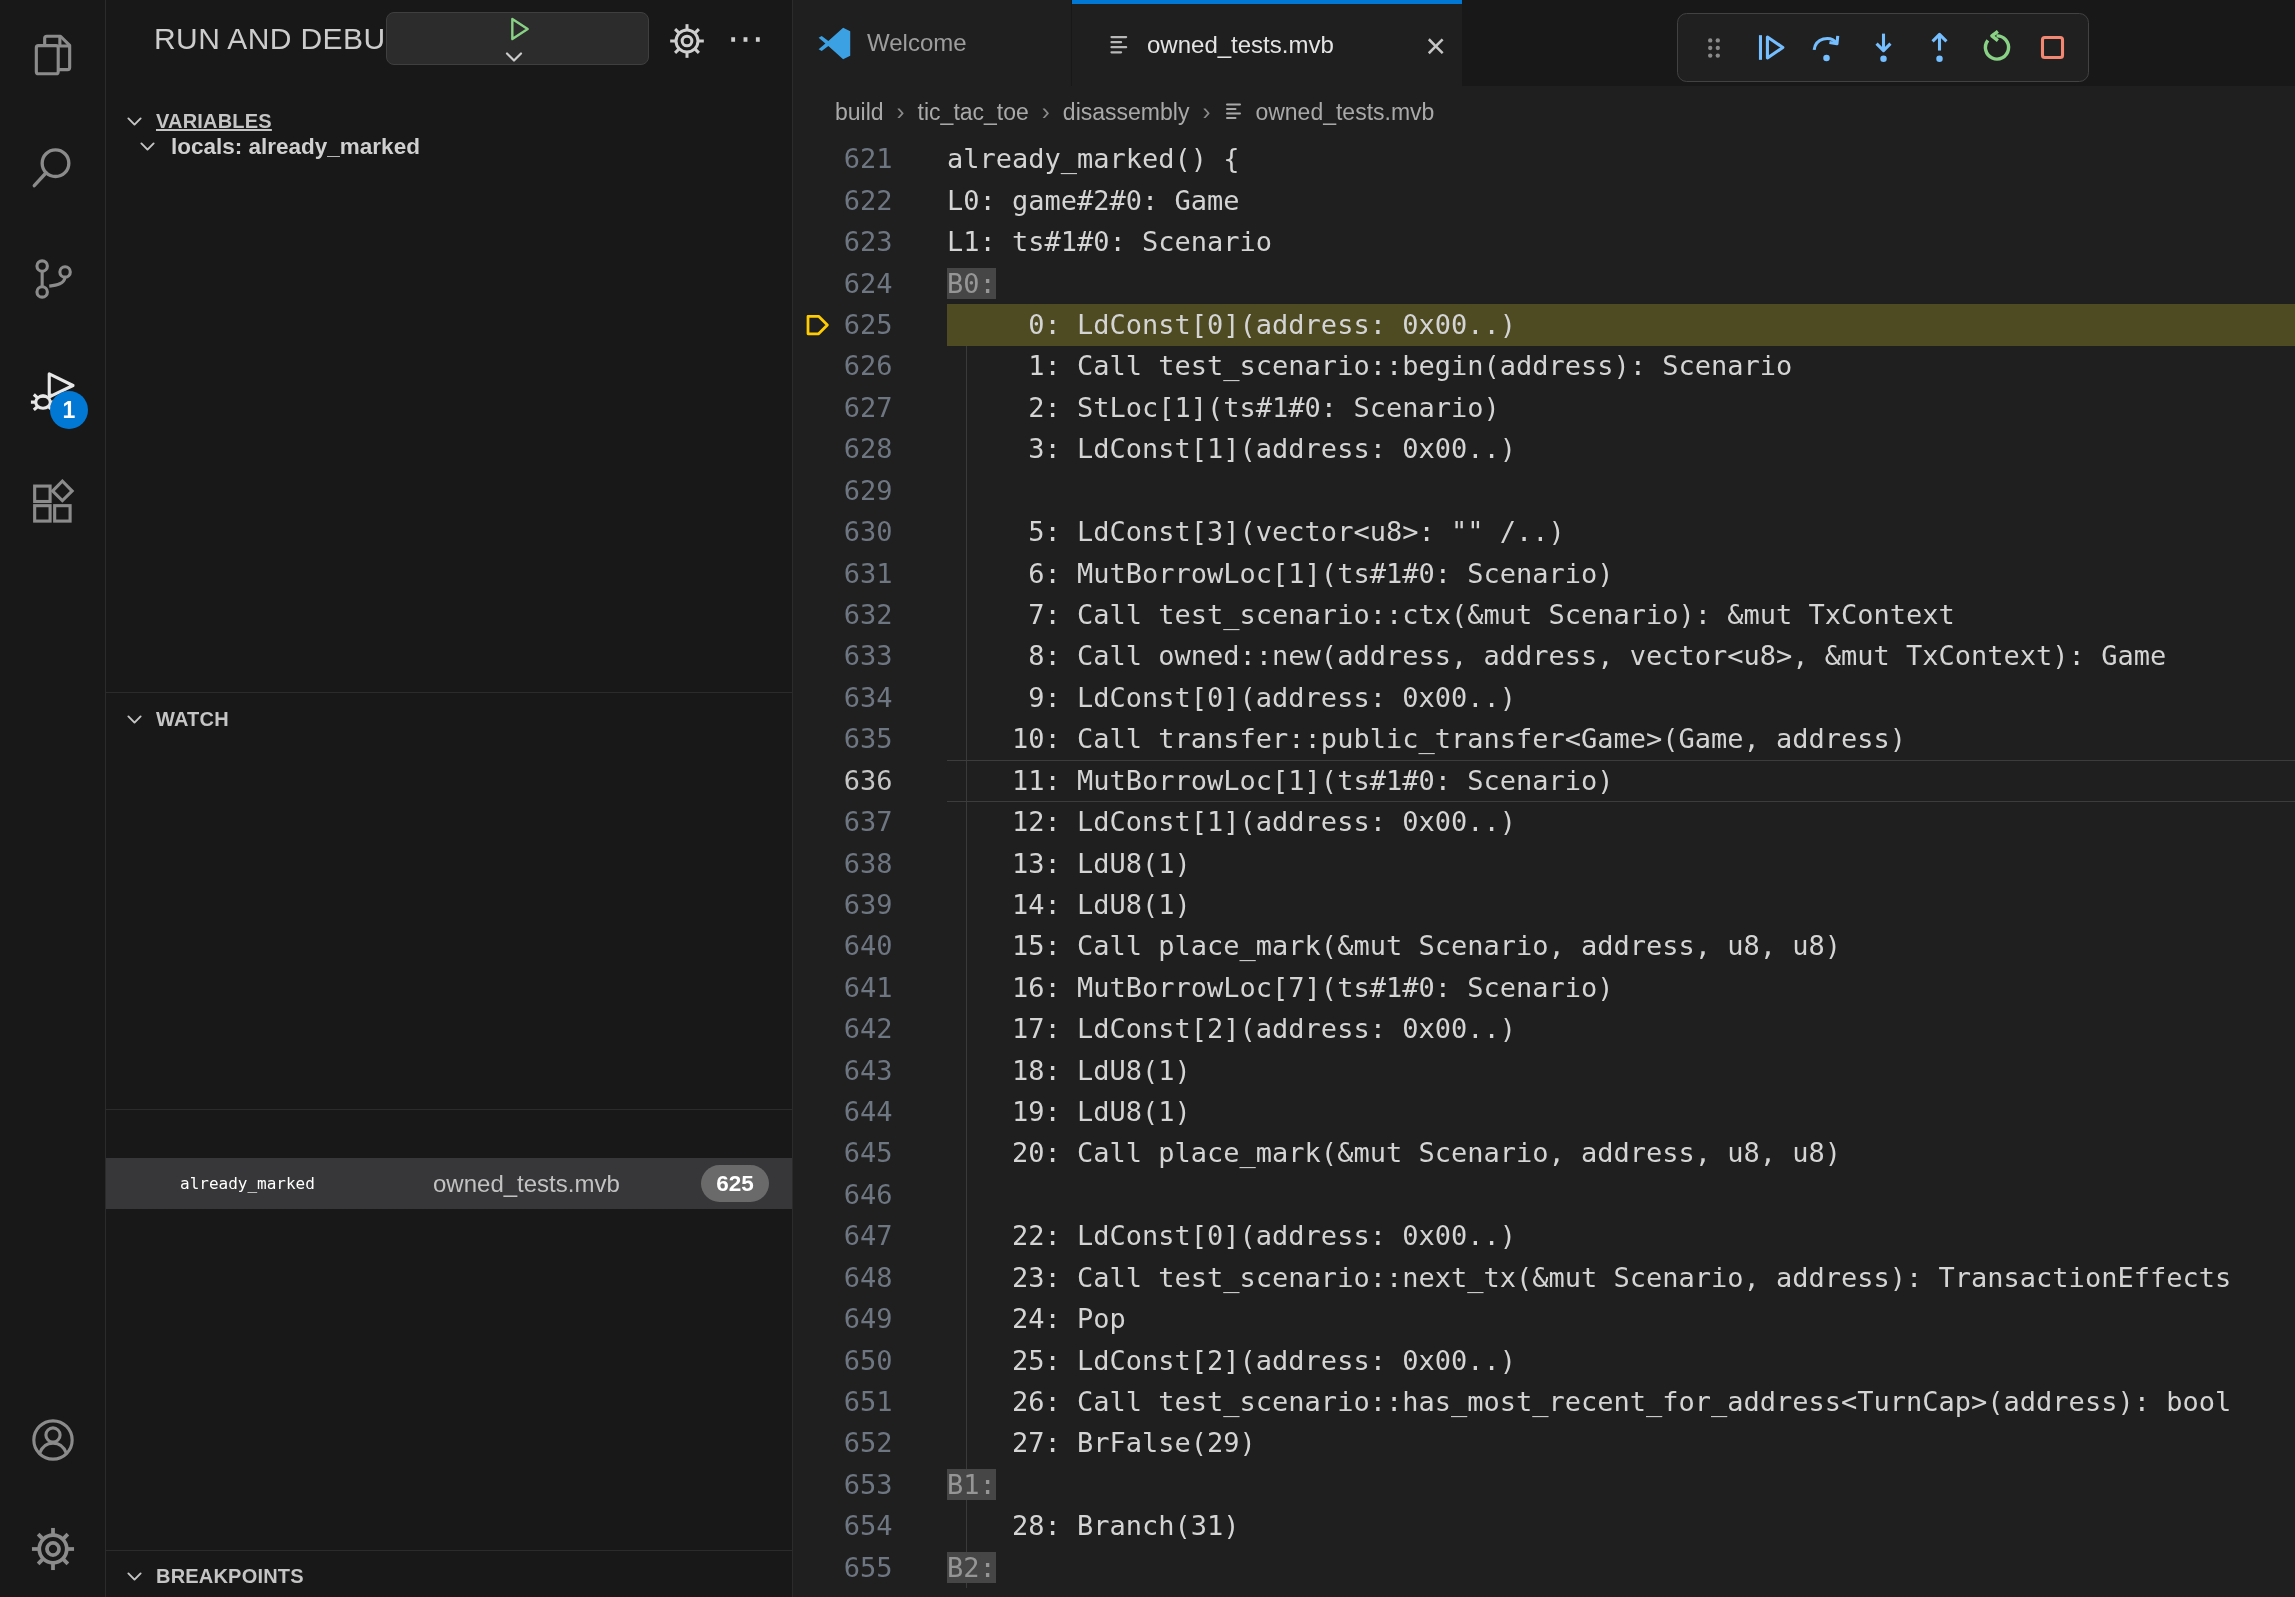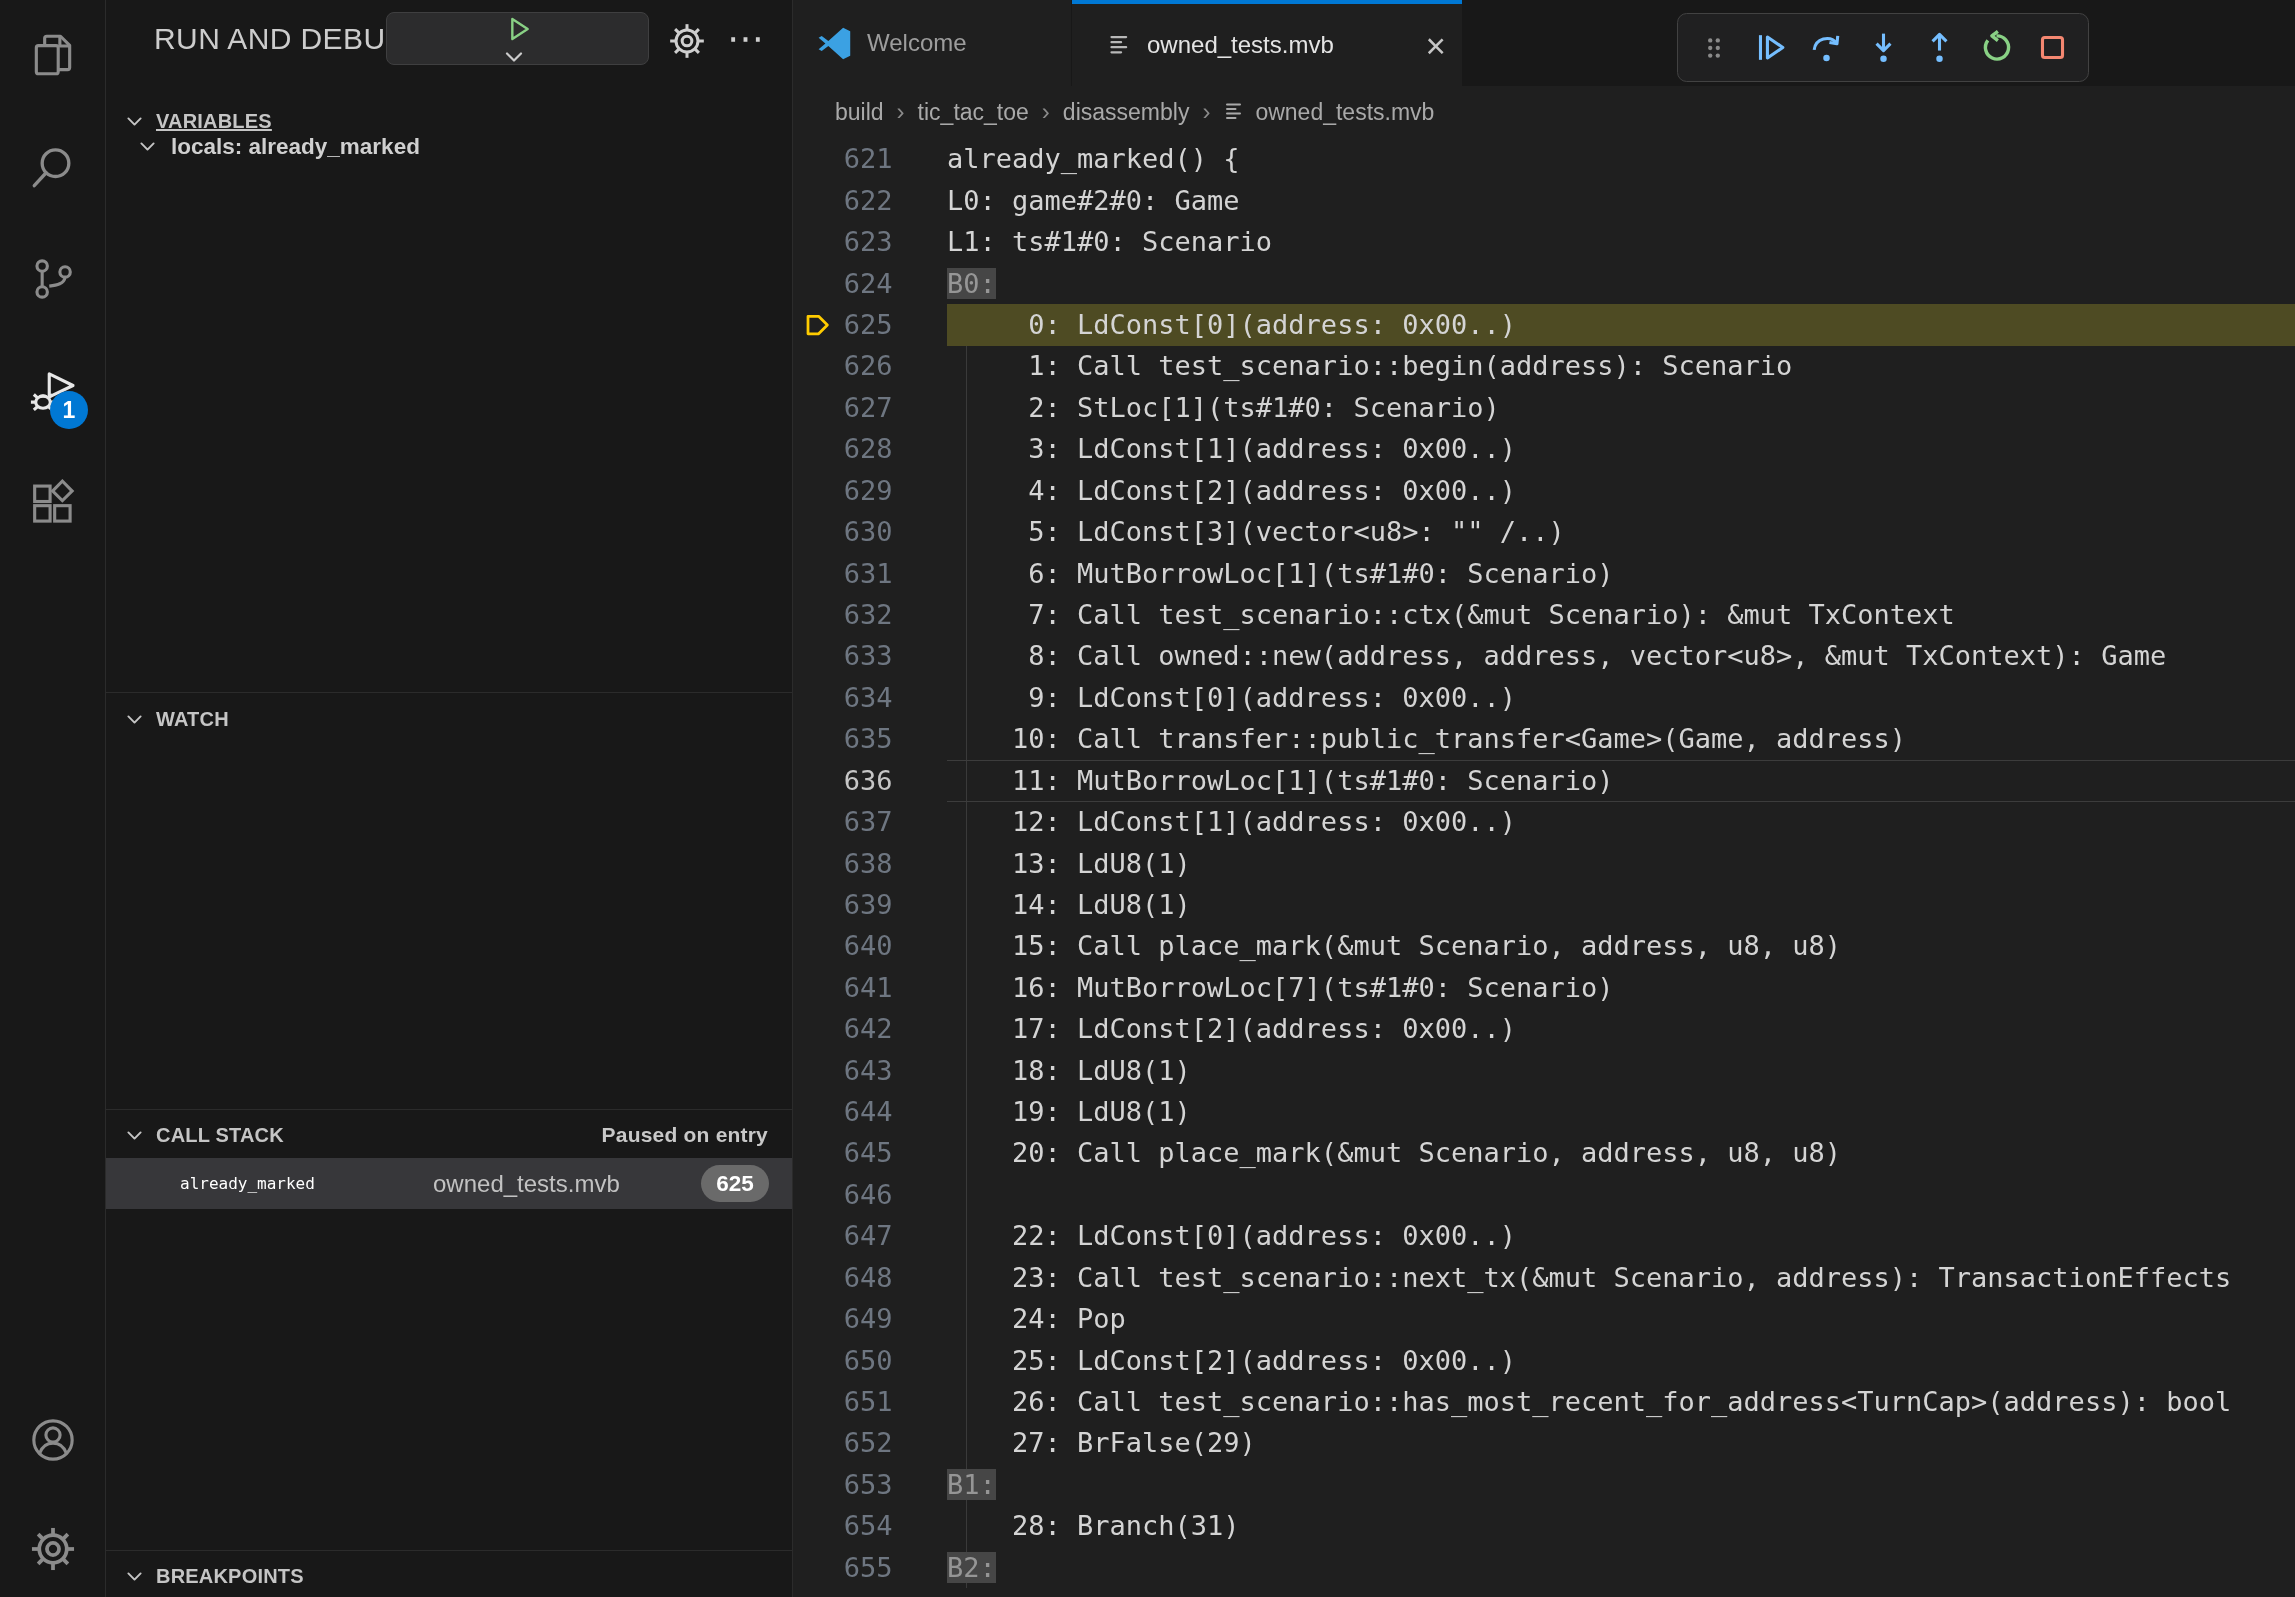--- a/index.html
+++ b/index.html
@@ -211,27 +211,20 @@
 
   <div class="hr" style="top:692px;"></div>
   <div class="sec" style="top:698px;height:43px;">
     <span class="chevicon"><svg viewBox="0 0 24 24" fill="none" stroke="currentColor" stroke-width="2.2" stroke-linecap="round" stroke-linejoin="round">
           <path d="M5 8.5l7 7 7-7"></path>
         </svg></span>
     <span>WATCH</span>
   </div>
 
   <div class="hr" style="top:1109px;"></div>
-  <div class="sec" style="top:1114px;height:42px;">
-    <span class="chevicon"><svg viewBox="0 0 24 24" fill="none" stroke="currentColor" stroke-width="2.2" stroke-linecap="round" stroke-linejoin="round">
-          <path d="M5 8.5l7 7 7-7"></path>
-        </svg></span>
-    <span>CALL STACK</span>
-    <span class="cs-status">Paused on entry</span>
-  </div>
   <div class="frame-row">
     <span class="frame-fn">already_marked</span>
     <span class="frame-file">owned_tests.mvb</span>
     <span class="frame-badge">625</span>
   </div>
 
   <div class="hr" style="top:1550px;"></div>
   <div class="sec" style="top:1555px;height:43px;">
     <span class="chevicon"><svg viewBox="0 0 24 24" fill="none" stroke="currentColor" stroke-width="2.2" stroke-linecap="round" stroke-linejoin="round">
           <path d="M5 8.5l7 7 7-7"></path>
@@ -302,21 +295,20 @@
     <div class="row" style="top: 387px;">
       <span class="ln">627</span>
       <pre>     2: StLoc[1](ts#1#0: Scenario)</pre>
     </div>
     <div class="row" style="top: 428px;">
       <span class="ln">628</span>
       <pre>     3: LdConst[1](address: 0x00..)</pre>
     </div>
     <div class="row" style="top: 470px;">
       <span class="ln">629</span>
-      <pre>     4: LdConst[2](address: 0x00..)</pre>
     </div>
     <div class="row" style="top: 511px;">
       <span class="ln">630</span>
       <pre>     5: LdConst[3](vector&lt;u8&gt;: "" /..)</pre>
     </div>
     <div class="row" style="top: 553px;">
       <span class="ln">631</span>
       <pre>     6: MutBorrowLoc[1](ts#1#0: Scenario)</pre>
     </div>
     <div class="row" style="top: 594px;">

